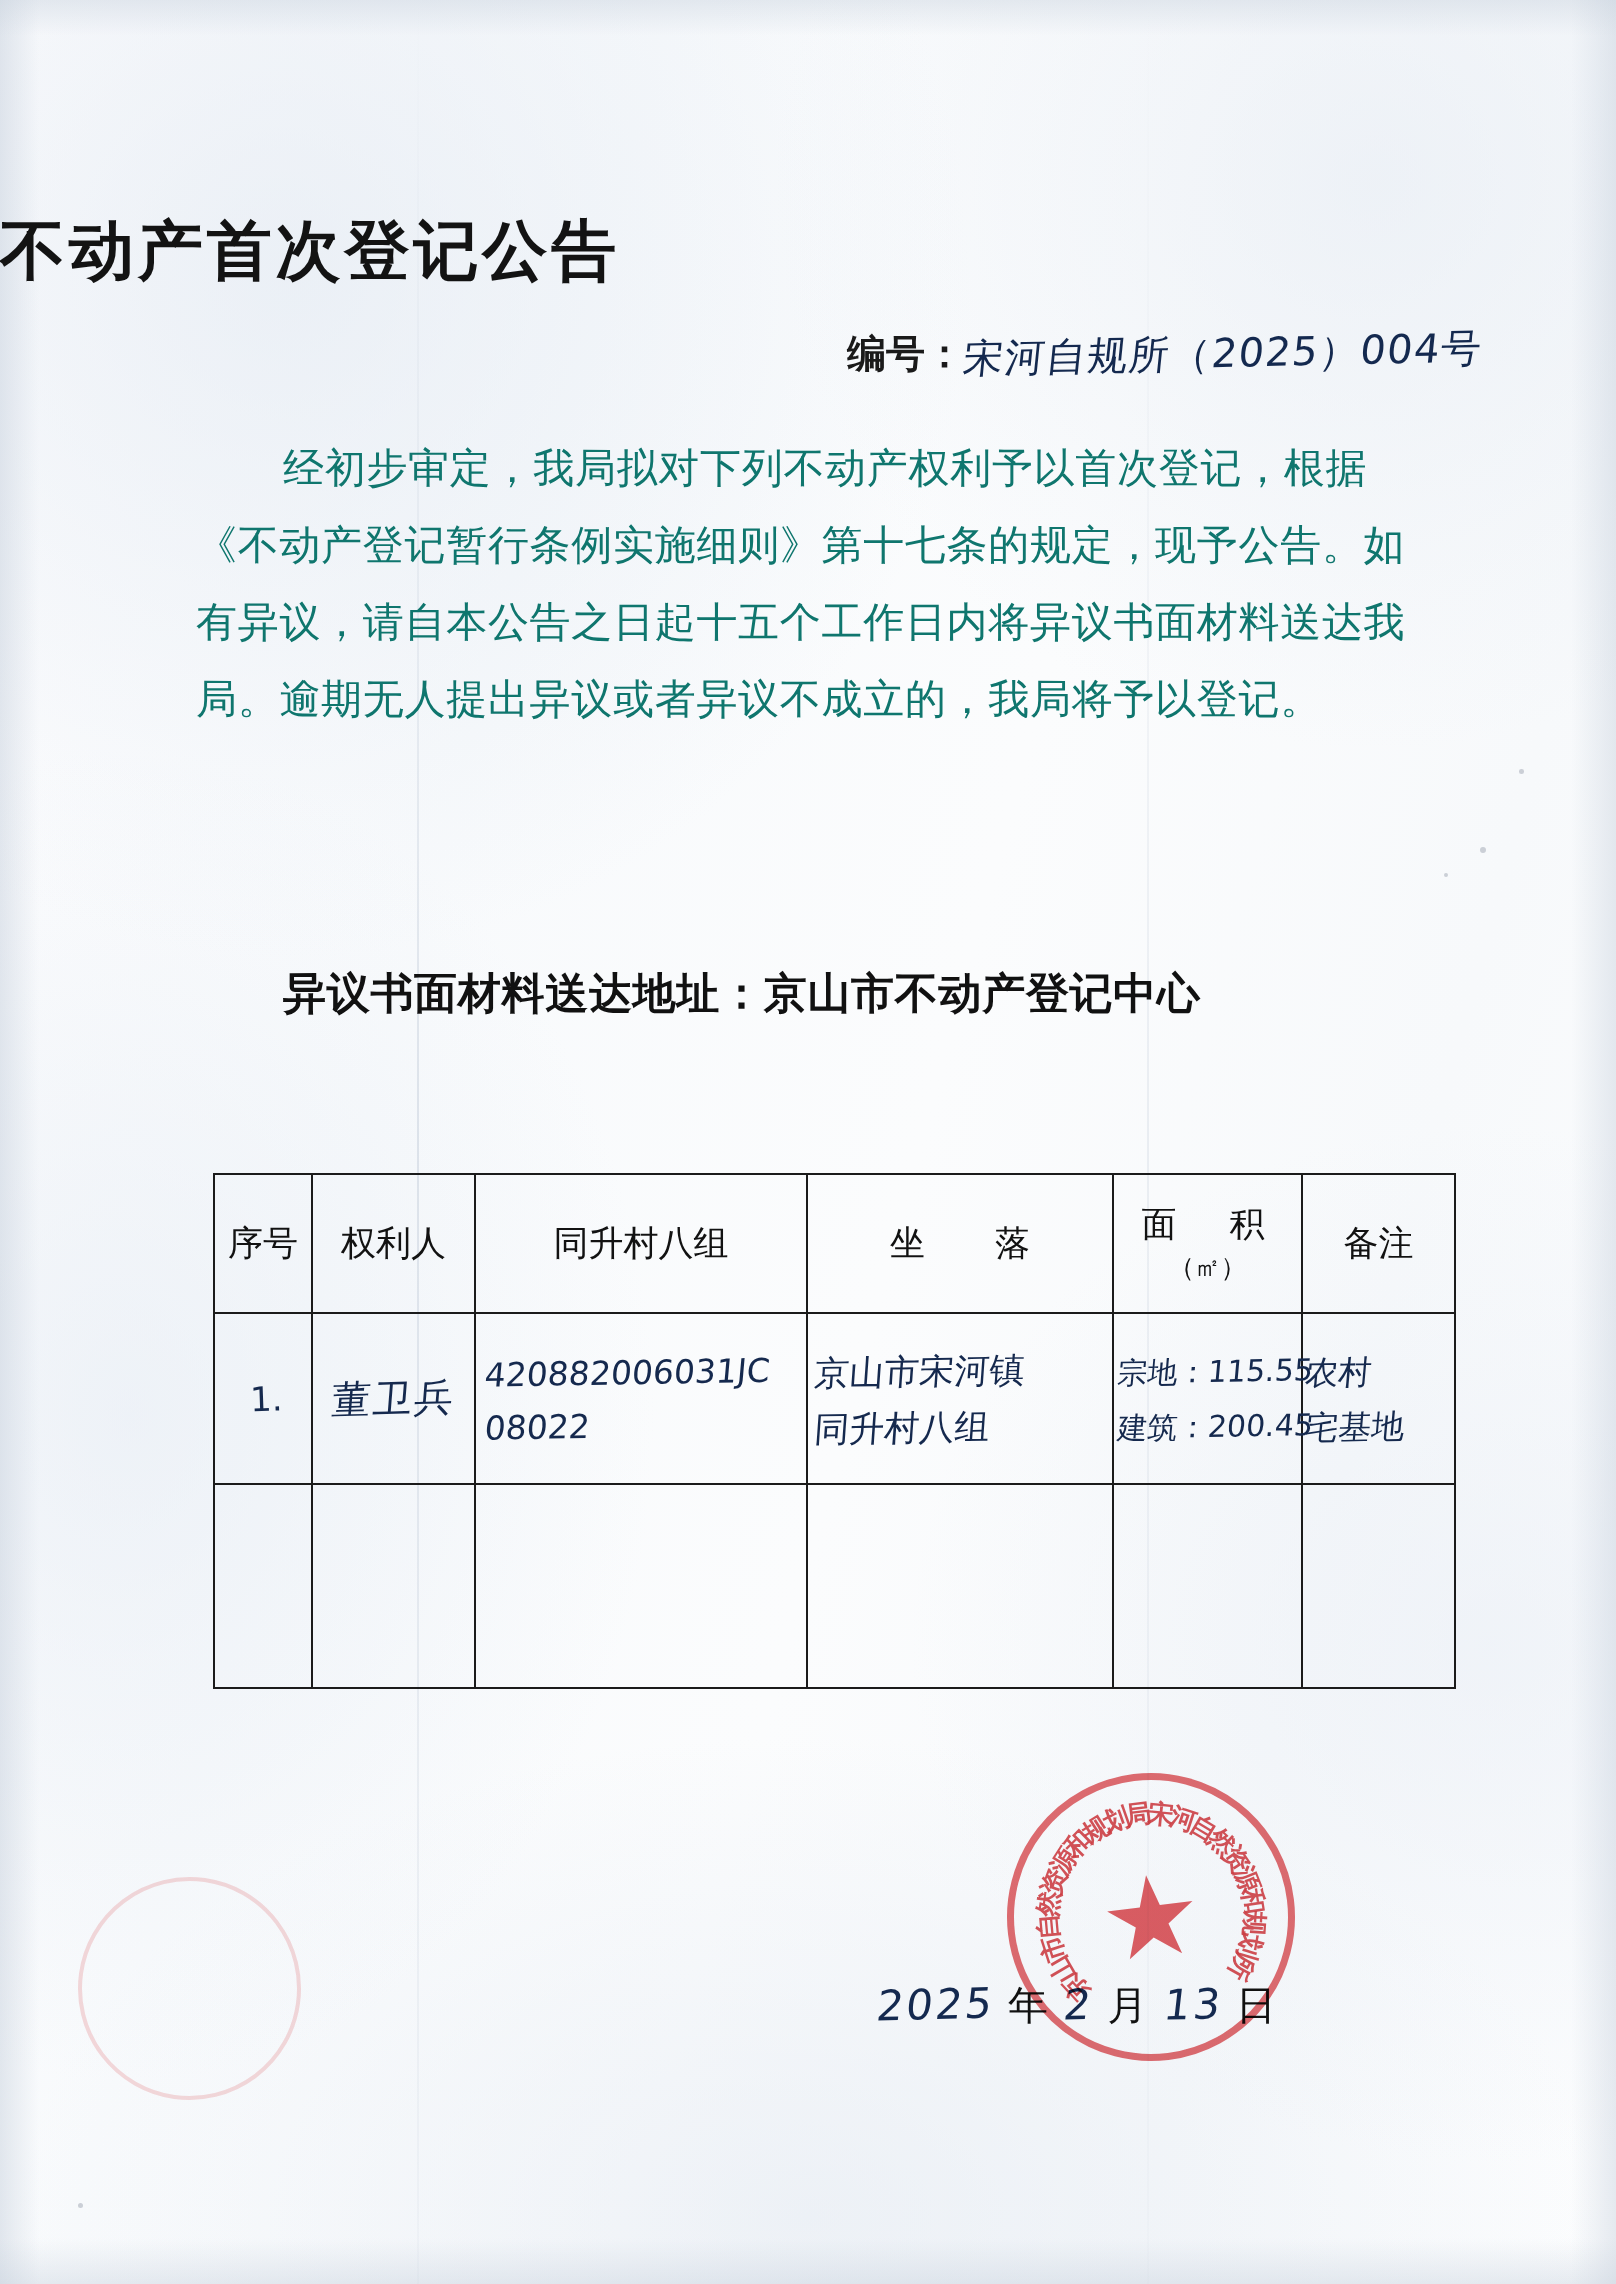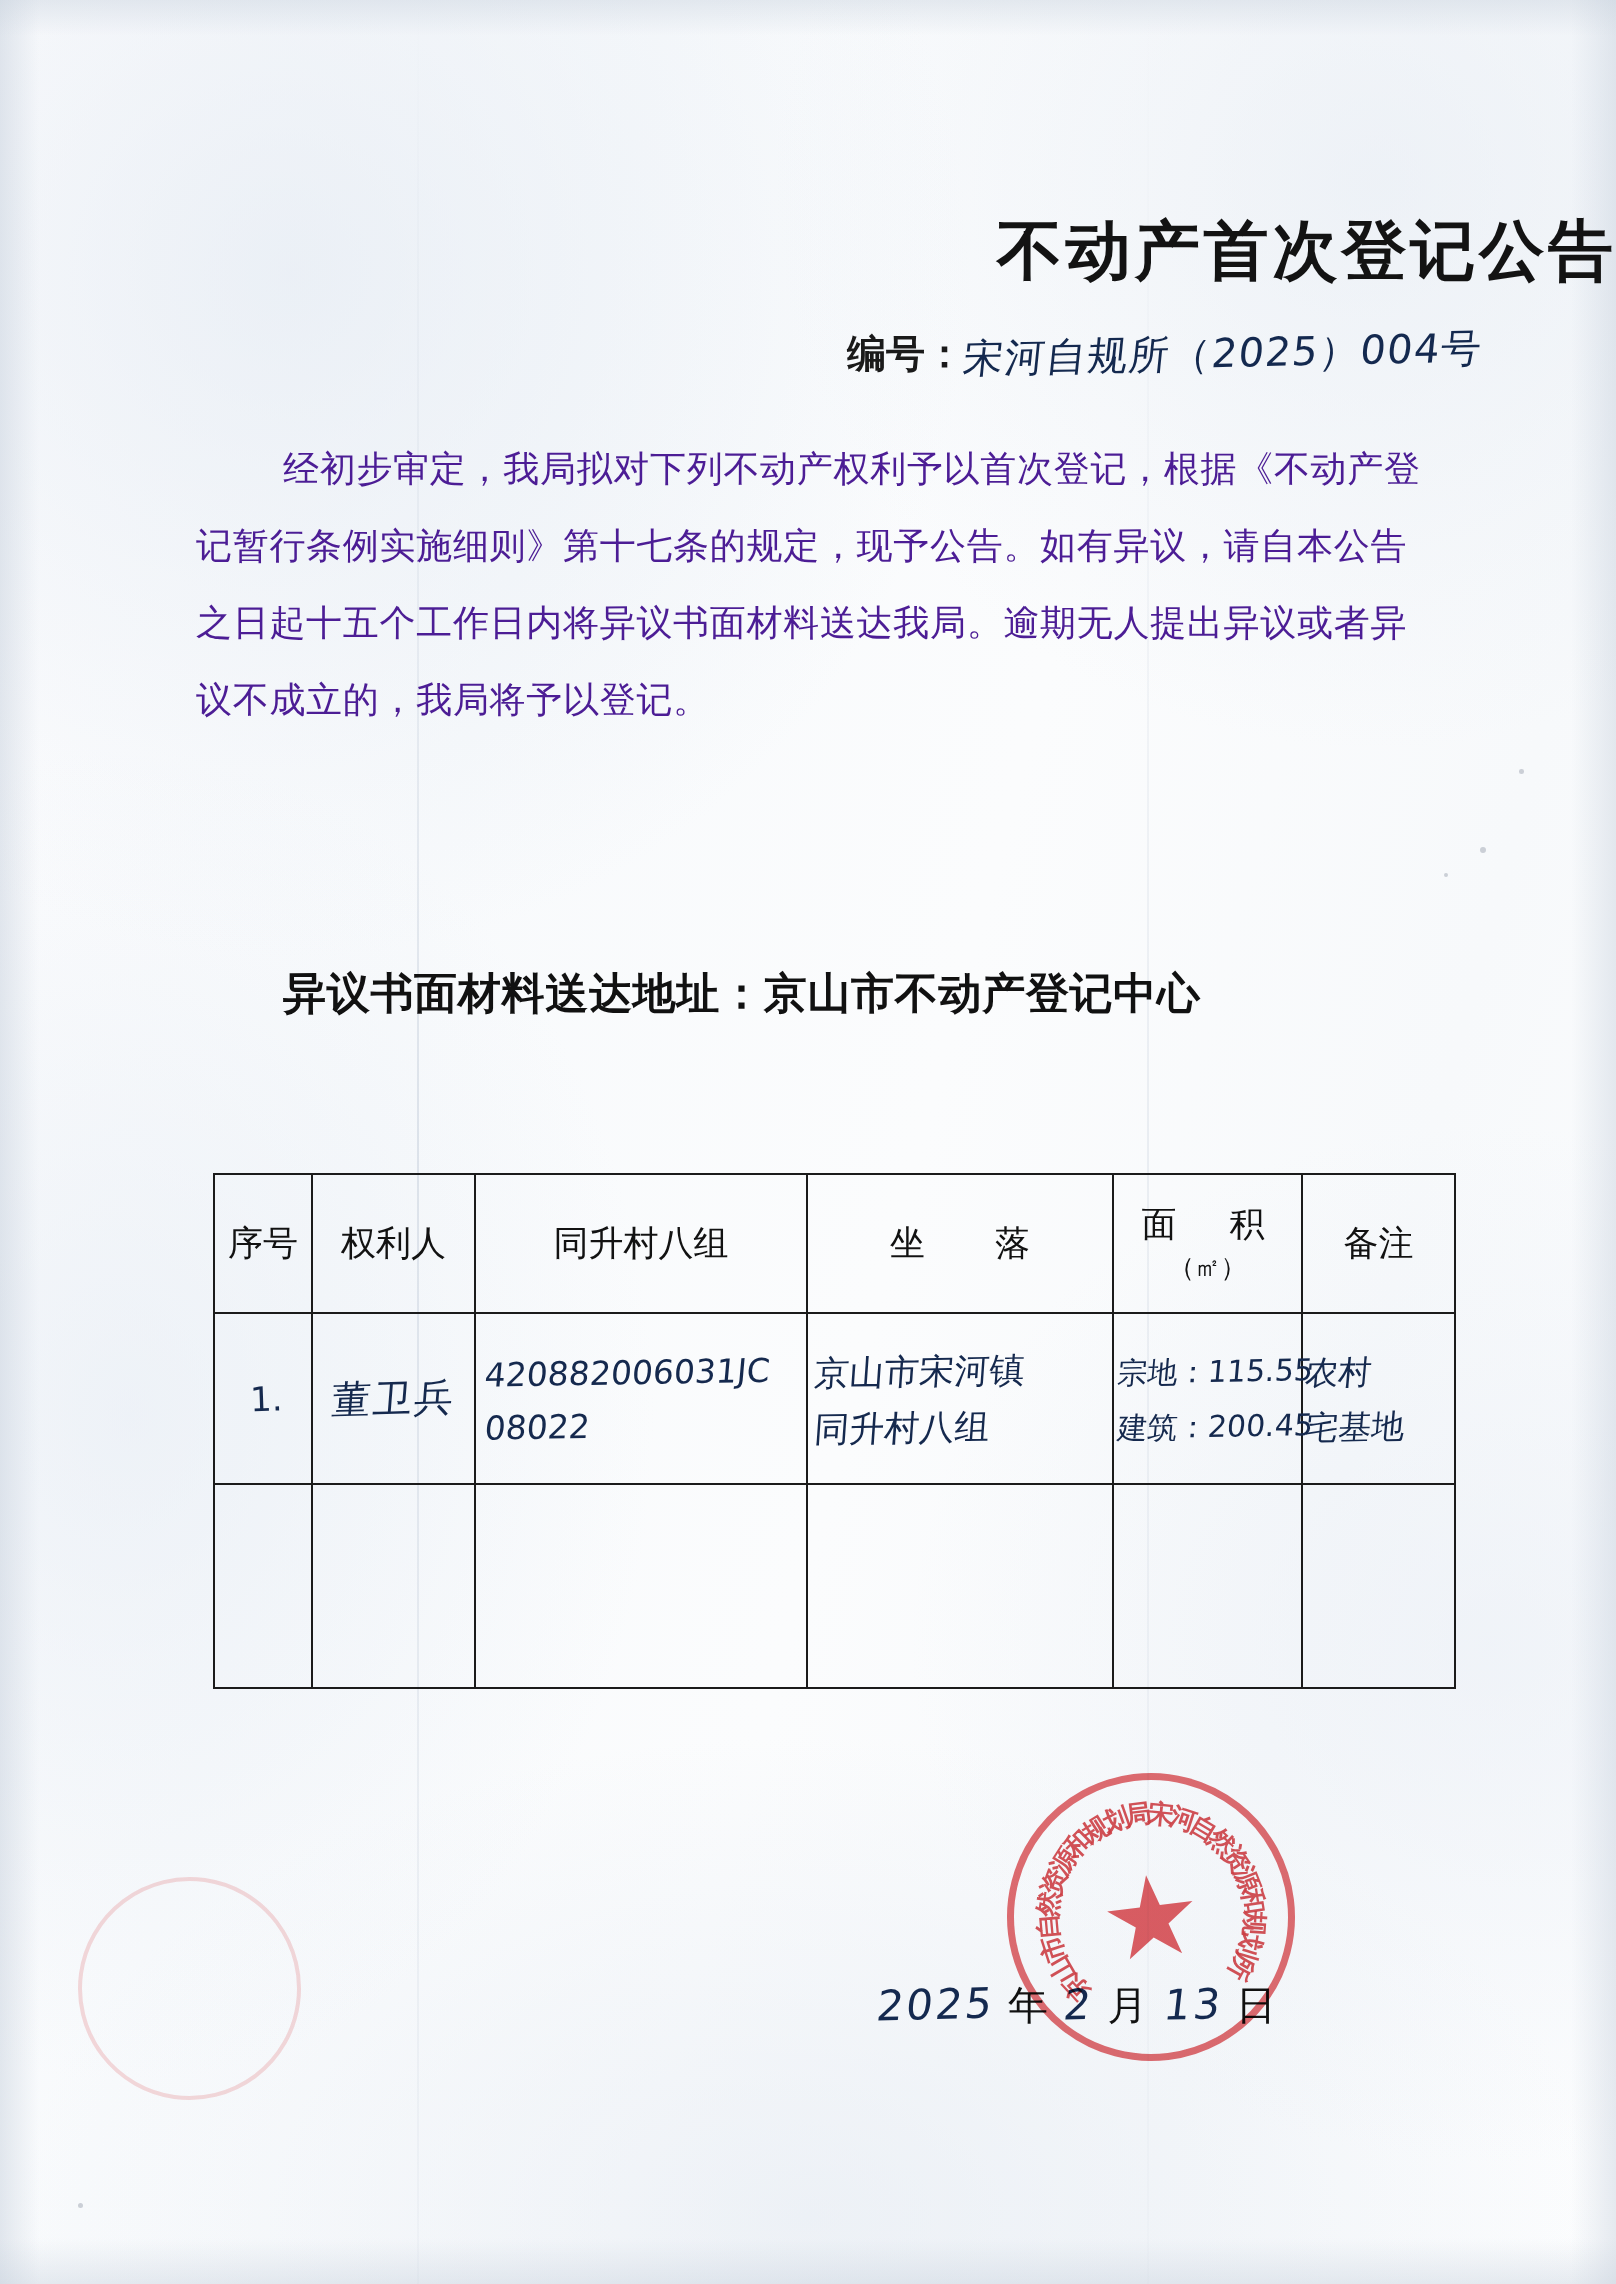--- a/index.html
+++ b/index.html
@@ -56,21 +56,21 @@
   
   .content {
     position: absolute;
     inset: 0;
   }
 
   .doc-title {
     position: absolute;
     left: 0; right: 0;
     top: 207px;
-    text-align: right;
+    text-align: left;
     font-family: "Liberation Sans", "DejaVu Sans", sans-serif;
     font-weight: bold;
     font-size: 65px;
     letter-spacing: 3.9px;
     color: #131313;
   }
 
   .number-line {
     position: absolute;
     left: 847px;
@@ -93,23 +93,23 @@
     transform: skewX(-7deg) rotate(-1.2deg);
     color: #14294f;
   }
 
   .body-text {
     position: absolute;
     left: 196px;
     right: 196px;
     top: 430px;
     font-family: "Liberation Sans", "DejaVu Sans", sans-serif;
-    font-size: 36px;
+    font-size: 41px;
     line-height: 77px;
-    color: #4c1d95;
+    color: #0f766e;
     letter-spacing: 0.7px;
   }
   .body-text p {
     margin: 0 0 2.6px 0;
     text-indent: 87px;
   }
   .addr-line {
     position: absolute;
     left: 196px;
     top: 965px;

